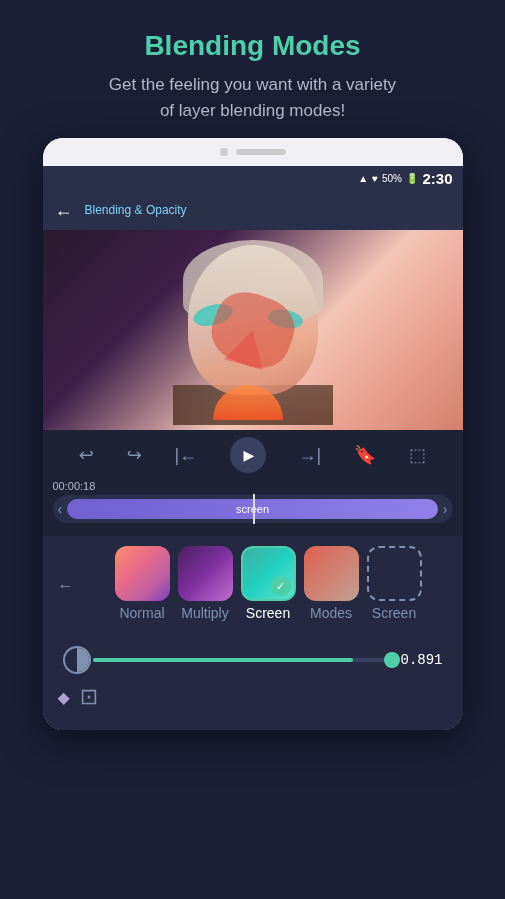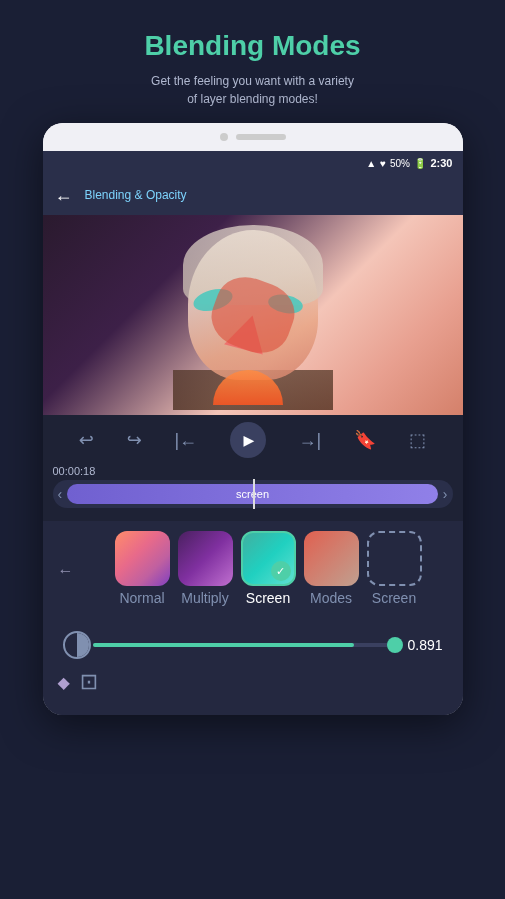--- a/index.html
+++ b/index.html
@@ -22,21 +22,21 @@
     }
 
     .main-title {
       font-size: 28px;
       font-weight: bold;
       color: #4ecfa8;
       margin-bottom: 10px;
     }
 
     .subtitle {
-      font-size: 12px;
+      font-size: 17px;
       color: #b0b8d0;
       line-height: 1.5;
     }
 
     .phone-container {
       width: 420px;
       background: #f0f0f5;
       border-radius: 20px;
       overflow: hidden;
       box-shadow: 0 10px 40px rgba(0,0,0,0.5);
@@ -92,21 +92,21 @@
       font-size: 10px;
     }
 
     .battery-text {
       color: white;
       font-size: 10px;
     }
 
     .time-text {
       color: white;
-      font-size: 11px;
+      font-size: 15px;
       font-weight: bold;
     }
 
     .nav-bar {
       background: #2a2f4a;
       height: 40px;
       display: flex;
       align-items: center;
       padding: 0 12px;
       gap: 12px;
@@ -423,20 +423,21 @@
     .blend-label.active {
       color: white;
     }
 
     .opacity-row {
       display: flex;
       align-items: center;
       padding: 10px 20px 0;
       gap: 2px;
       margin-top: 5px;
+      font-family: Liberation Mono, monospace;
     }
 
     .opacity-icon {
       width: 28px;
       height: 28px;
       border-radius: 50%;
       border: 2px solid #8090b0;
       display: flex;
       align-items: center;
       justify-content: center;

